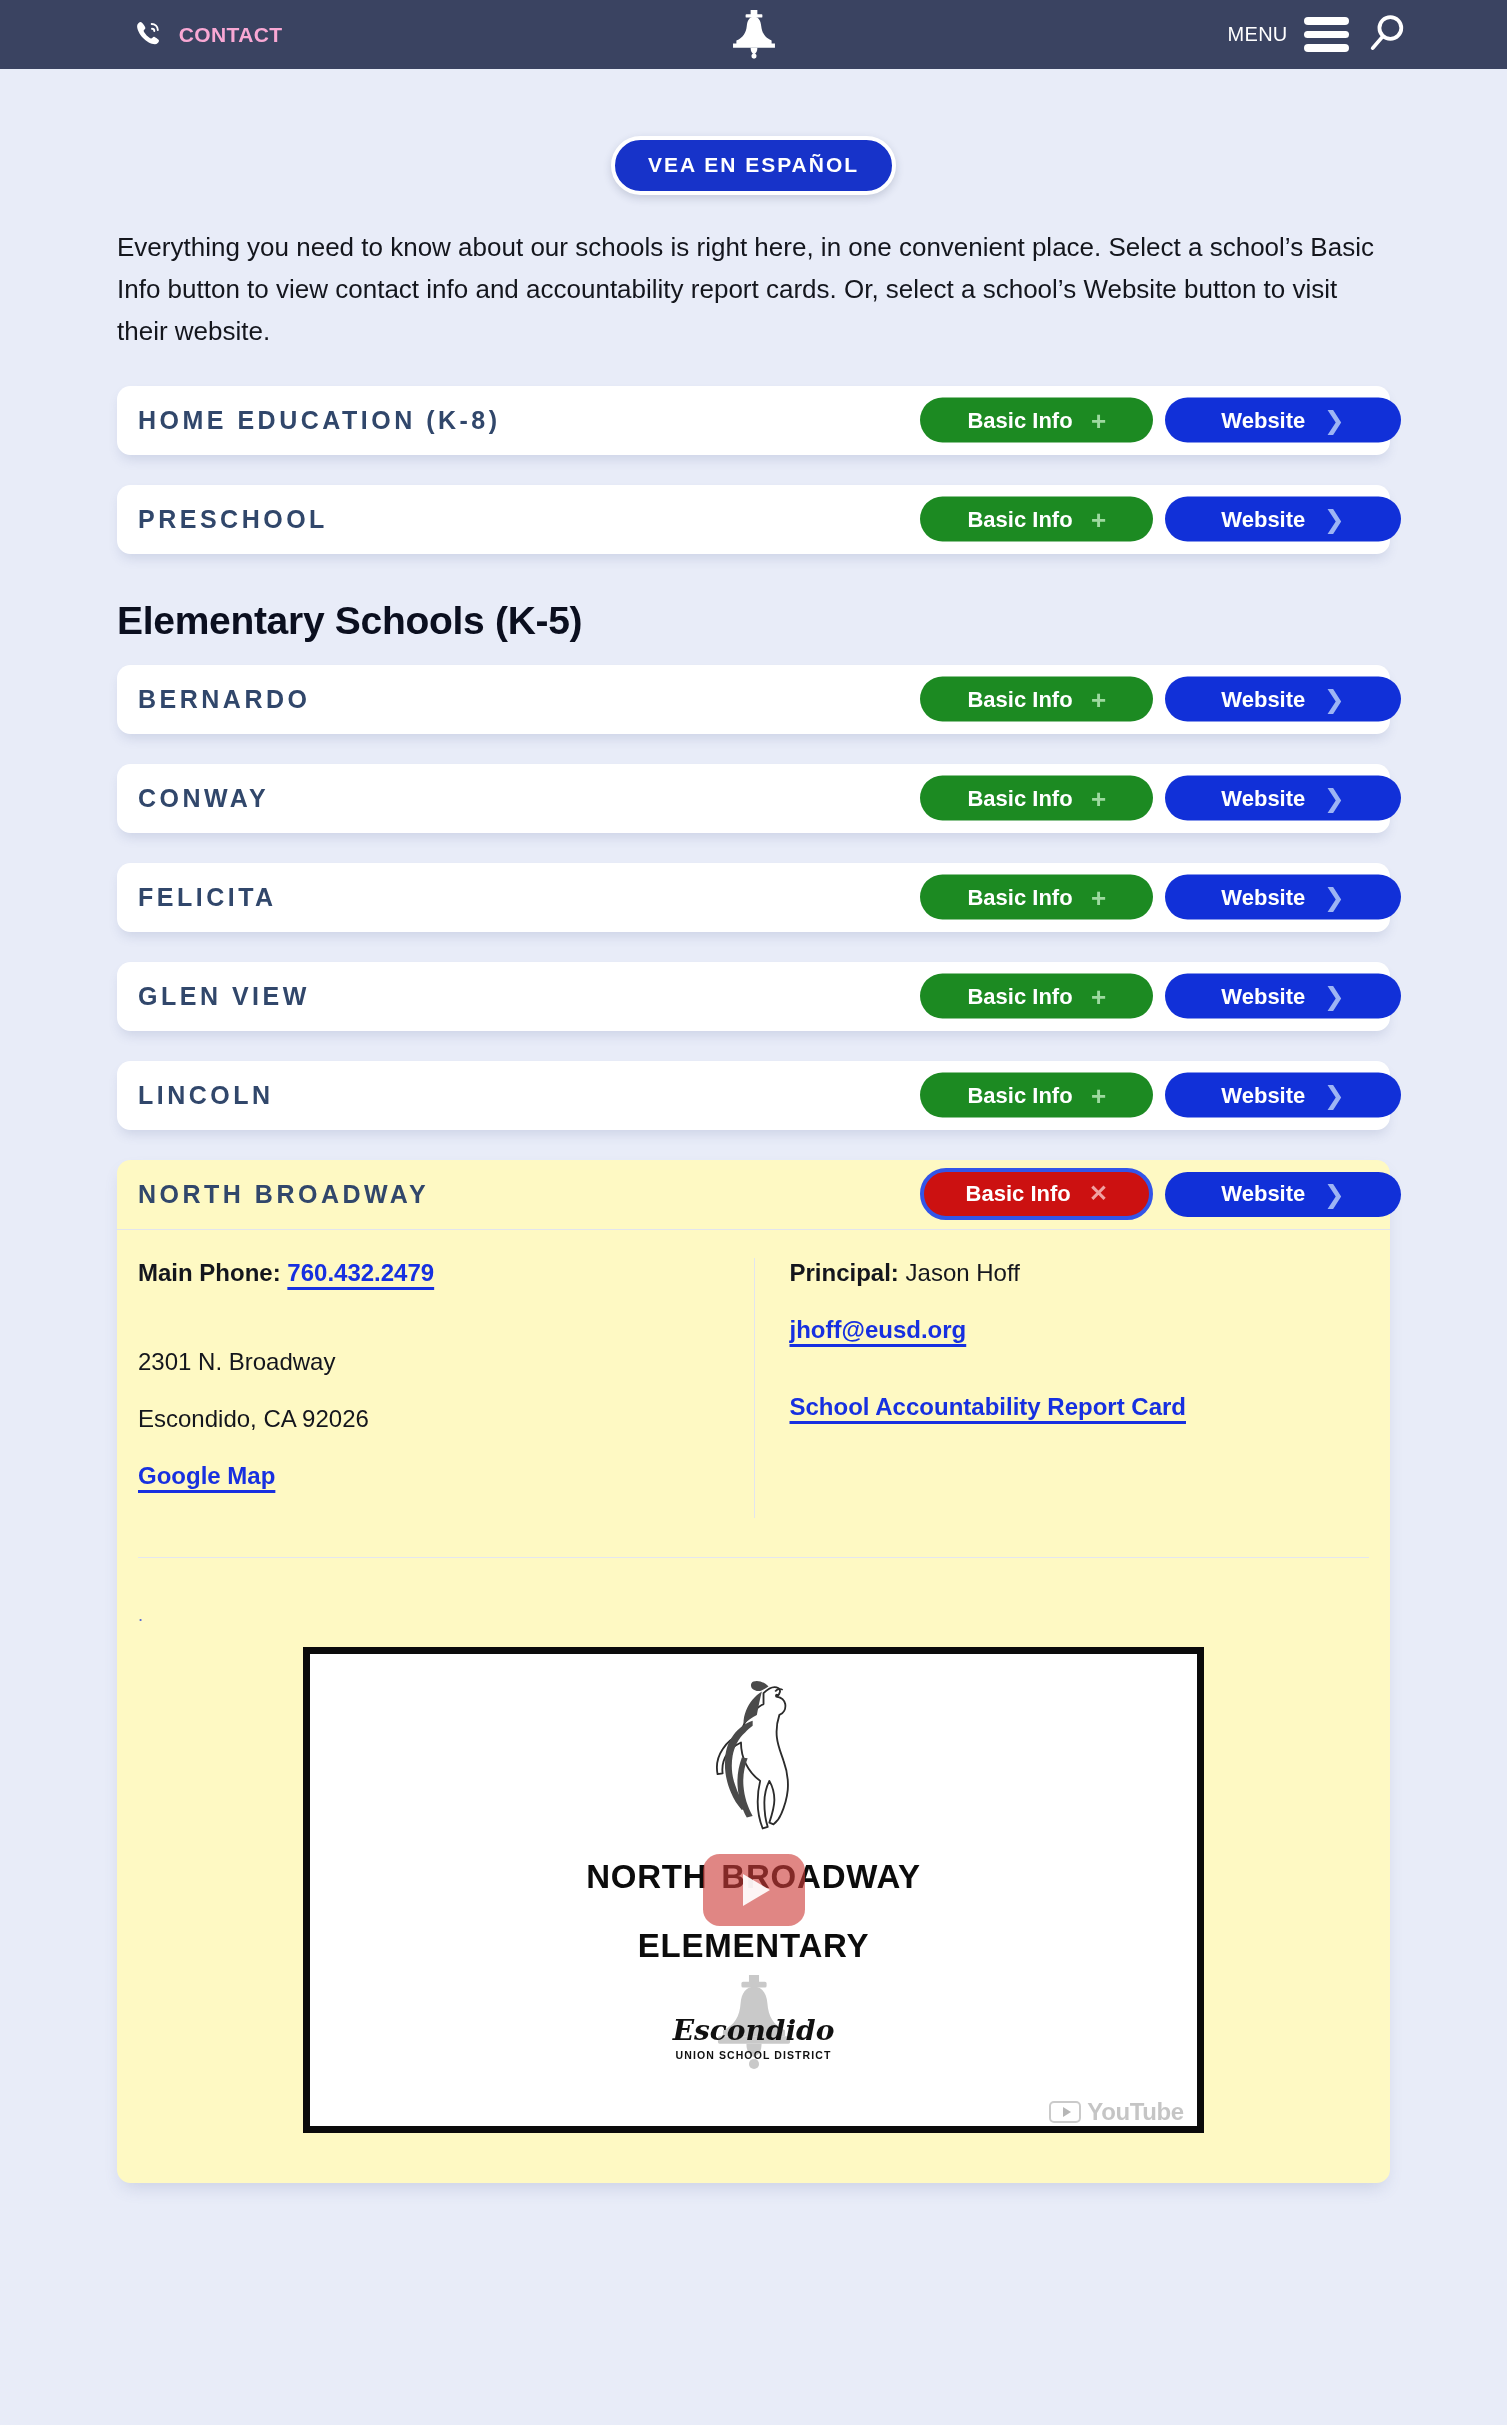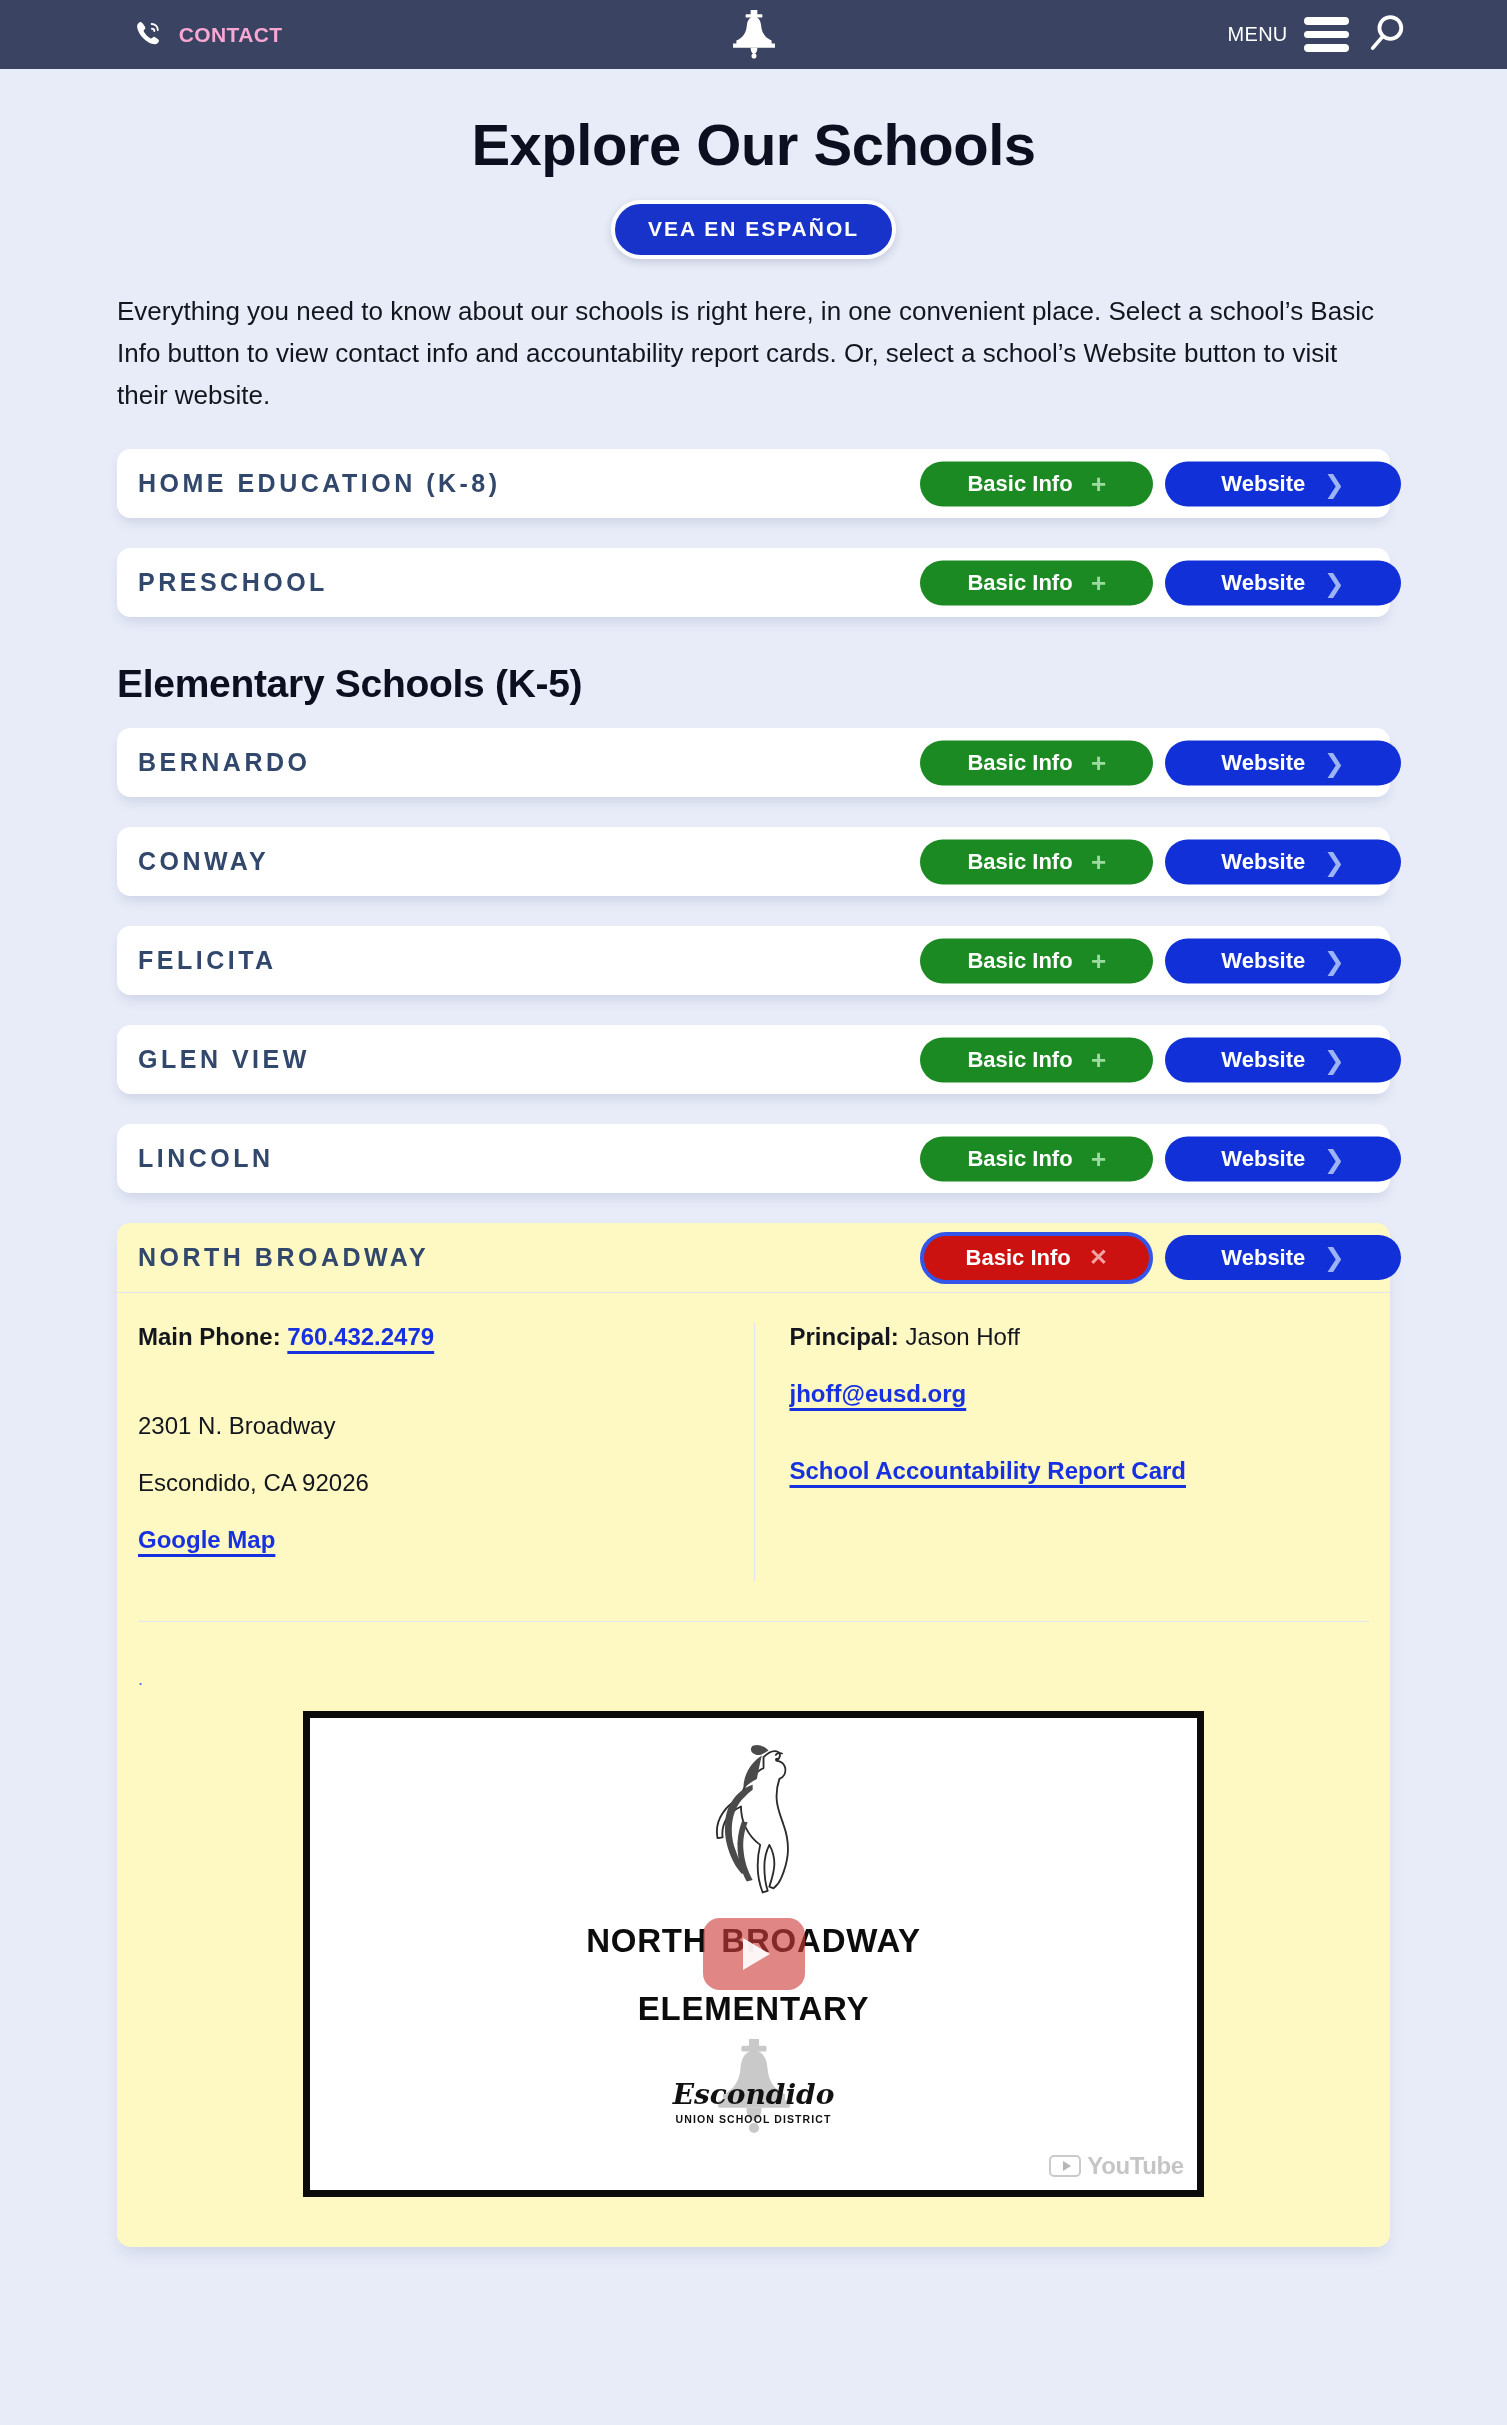--- a/index.html
+++ b/index.html
@@ -325,21 +325,21 @@
   .play-tri {
     width: 0; height: 0;
     border-left: 27px solid rgba(255,255,255,0.92);
     border-top: 16px solid transparent;
     border-bottom: 16px solid transparent;
     margin-left: 6.7px;
   }
   .yt-badge {
     position: absolute;
     right: 13.4px;
-    bottom: 10px;
+    bottom: 0;
     display: flex;
     align-items: center;
     gap: 5.9px;
     opacity: 0.72;
   }
   .yt-chip {
     width: 32px; height: 22px;
     border: 2.5px solid #b7b7b7;
     border-radius: 5px;
     display: flex; align-items: center; justify-content: center;
@@ -396,21 +396,20 @@
       <svg class="search-icon" viewBox="0 0 50 50" fill="none">
         <circle cx="29" cy="19" r="13" stroke="#fff" stroke-width="4.5"></circle>
         <line x1="20" y1="29" x2="8" y2="43" stroke="#fff" stroke-width="4.5" stroke-linecap="round"></line>
       </svg>
     </span>
   </div>
 </div>
 
 <div class="page">
 
-  <h1 class="page-title">Explore Our Schools</h1>
 
   <div class="lang-wrap">
     <a class="lang-btn">VEA EN ESPAÑOL</a>
   </div>
 
   <p class="intro">Everything you need to know about our schools is right here, in one convenient place. Select a school’s Basic Info button to view contact info and accountability report cards. Or, select a school’s Website button to visit their website.</p>
 
   <div class="rows">
 
     <div class="school-card">

